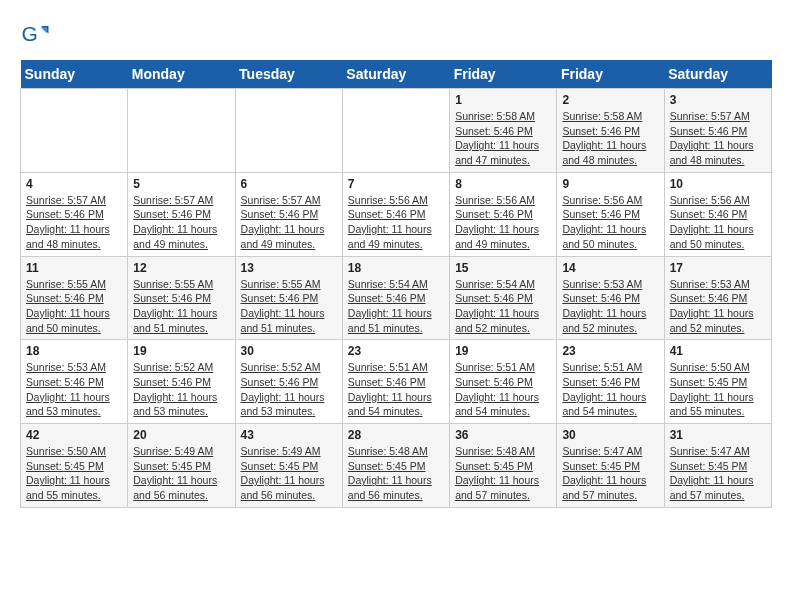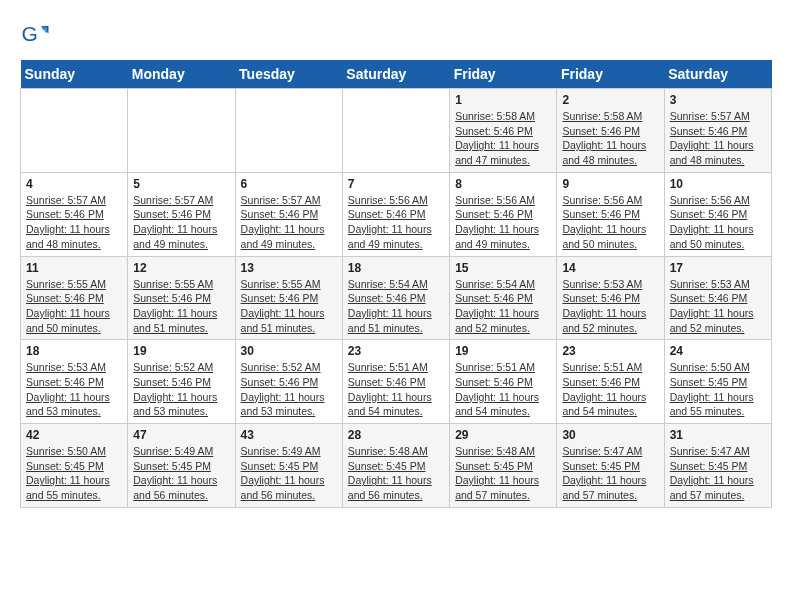--- a/index.html
+++ b/index.html
@@ -263,53 +263,53 @@
 Sunset: 5:46 PM
 Daylight: 11 hours and 54 minutes.</div>
         </td>
         <td>
           <div class="day-number">23</div>
           <div class="day-info" style="white-space: pre-line;">Sunrise: 5:51 AM
 Sunset: 5:46 PM
 Daylight: 11 hours and 54 minutes.</div>
         </td>
         <td>
-          <div class="day-number">24</div>
+          <div class="day-number">41</div>
           <div class="day-info" style="white-space: pre-line;">Sunrise: 5:50 AM
 Sunset: 5:45 PM
 Daylight: 11 hours and 55 minutes.</div>
         </td>
       </tr>
       <tr>
         <td>
           <div class="day-number">42</div>
           <div class="day-info" style="white-space: pre-line;">Sunrise: 5:50 AM
 Sunset: 5:45 PM
 Daylight: 11 hours and 55 minutes.</div>
         </td>
         <td>
-          <div class="day-number">47</div>
+          <div class="day-number">20</div>
           <div class="day-info" style="white-space: pre-line;">Sunrise: 5:49 AM
 Sunset: 5:45 PM
 Daylight: 11 hours and 56 minutes.</div>
         </td>
         <td>
           <div class="day-number">43</div>
           <div class="day-info" style="white-space: pre-line;">Sunrise: 5:49 AM
 Sunset: 5:45 PM
 Daylight: 11 hours and 56 minutes.</div>
         </td>
         <td>
           <div class="day-number">28</div>
           <div class="day-info" style="white-space: pre-line;">Sunrise: 5:48 AM
 Sunset: 5:45 PM
 Daylight: 11 hours and 56 minutes.</div>
         </td>
         <td>
-          <div class="day-number">29</div>
+          <div class="day-number">36</div>
           <div class="day-info" style="white-space: pre-line;">Sunrise: 5:48 AM
 Sunset: 5:45 PM
 Daylight: 11 hours and 57 minutes.</div>
         </td>
         <td>
           <div class="day-number">30</div>
           <div class="day-info" style="white-space: pre-line;">Sunrise: 5:47 AM
 Sunset: 5:45 PM
 Daylight: 11 hours and 57 minutes.</div>
         </td>

